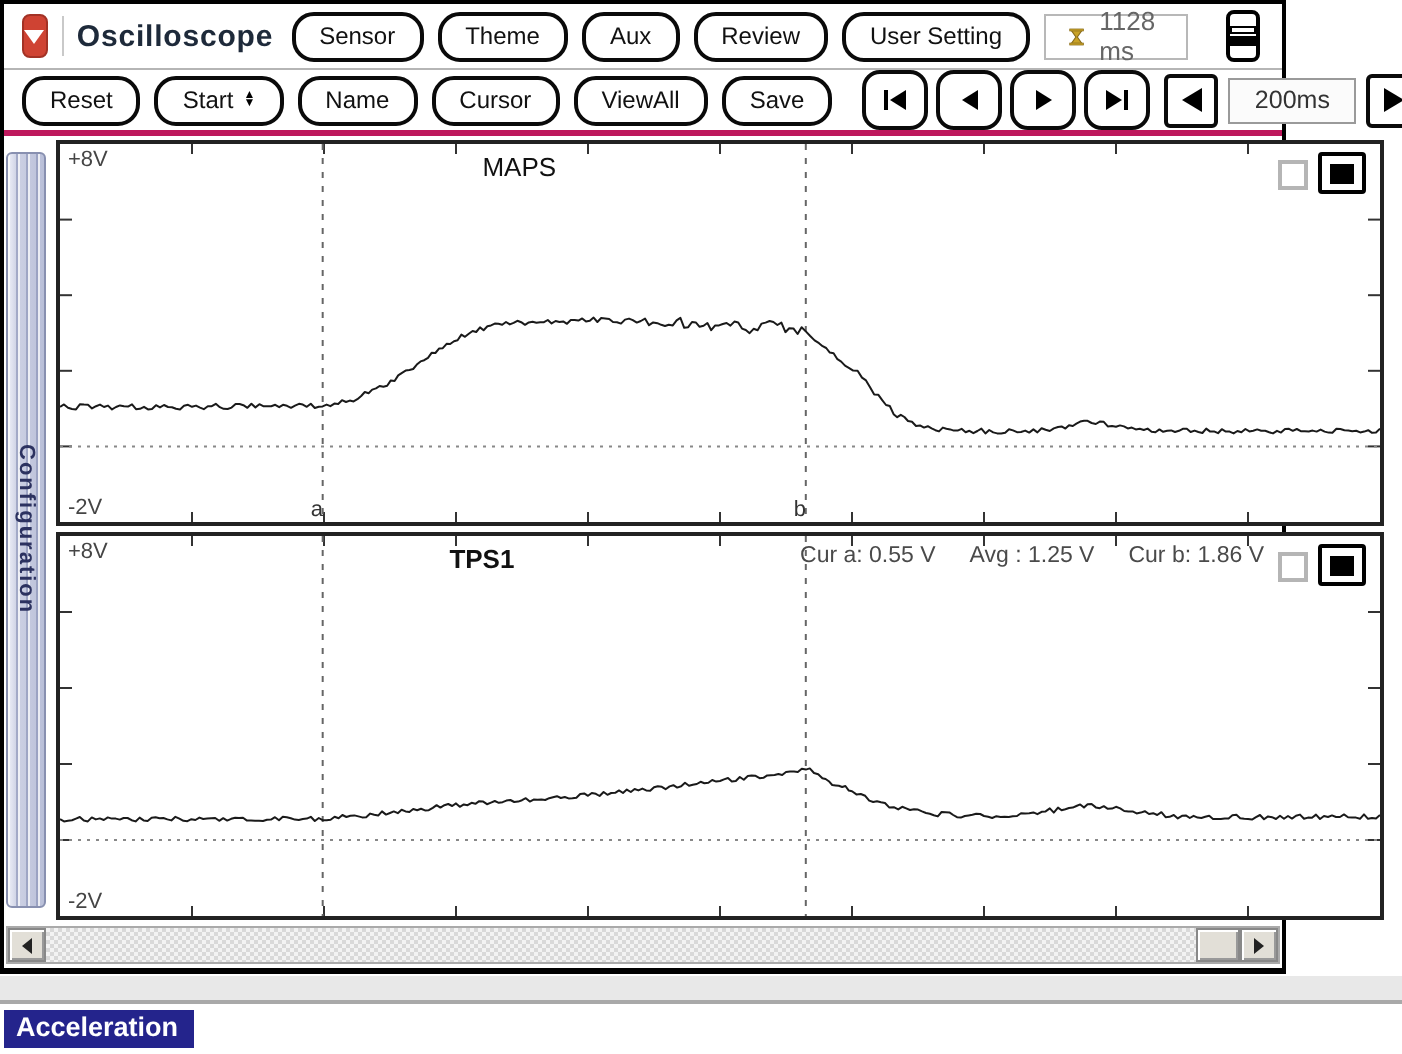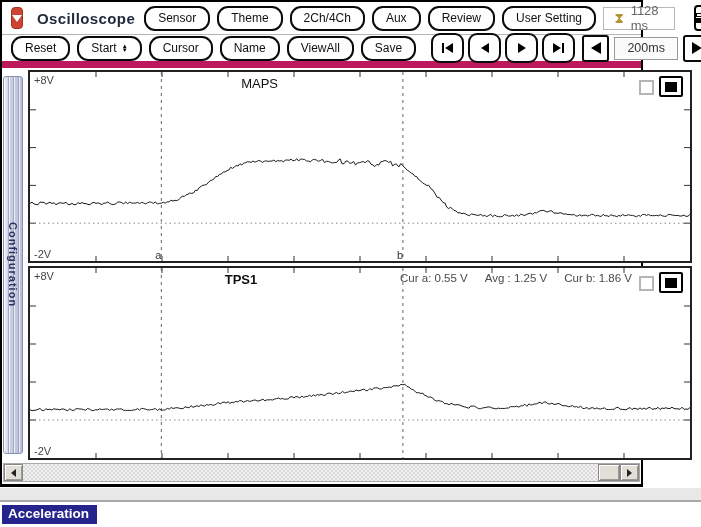--- a/index.html
+++ b/index.html
@@ -3,21 +3,21 @@
 <meta charset="utf-8">
 <style>
   html,body{margin:0;padding:0;background:#fff;}
   body{width:701px;height:527px;position:relative;overflow:hidden;
        font-family:"Liberation Sans","DejaVu Sans",sans-serif;color:#111;}
   .window{position:absolute;left:0;top:0;width:643px;height:487px;box-sizing:border-box;
           border:2px solid #000;border-bottom:3px solid #000;background:#fff;}
   
   .row{display:flex;align-items:center;gap:7px;box-sizing:border-box;padding:0 9px;}
   .row1{height:33px;border-bottom:1px solid #b5b5b5;}
-  .row2{height:33px;border-bottom:7px solid #be185d;}
+  .row2{height:33px;border-bottom:3px solid #be185d;}
   .app-icon{width:21px;height:20px;background:#cf4333;border-radius:4px;border:1px solid #a33225;
             display:flex;align-items:center;justify-content:center;}
   .app-icon .tri{width:0;height:0;border-left:5px solid transparent;border-right:5px solid transparent;
                  border-top:7px solid #fff;}
   .vdiv{width:1px;height:20px;background:#c9c9c9;}
   .app-title{font-size:15px;font-weight:bold;color:#1e2a3a;letter-spacing:.4px;margin-right:2px;}
   .btn{display:inline-flex;align-items:center;justify-content:center;height:25px;padding:0 12px;
        border:2px solid #0a0a0a;border-radius:11px;background:#fff;font-size:12px;color:#111;
        white-space:nowrap;cursor:pointer;}
   .spinner{display:flex;flex-direction:column;margin-left:5px;line-height:4px;font-size:6px;color:#000;}
@@ -88,21 +88,20 @@
 <div class="window">
 
   <div class="row row1">
     <div class="app-icon">
         <div class="tri"></div>
       </div>
     <div class="vdiv"></div>
     <div class="app-title">Oscilloscope</div>
     <button class="btn">Sensor</button>
     <button class="btn">Theme</button>
-    <button class="btn">2Ch/4Ch</button>
     <button class="btn">Aux</button>
     <button class="btn">Review</button>
     <button class="btn">User Setting</button>
     <div class="time-box">
       <svg width="13" height="13" viewBox="0 0 12 12">
         <path d="M2 1h8L6.5 6 10 11H2l3.5-5z" fill="#c9a227" stroke="#8a6d1d" stroke-width="0.8"></path>
         <rect x="1.2" y="0.4" width="9.6" height="1.4" fill="#c9a227" stroke="#8a6d1d" stroke-width="0.5"></rect>
         <rect x="1.2" y="10.2" width="9.6" height="1.4" fill="#c9a227" stroke="#8a6d1d" stroke-width="0.5"></rect>
       </svg>
       <span>1128 ms</span>
@@ -115,22 +114,22 @@
 
   <div class="row row2">
     <button class="btn">Reset</button>
     <button class="btn">
       <span>Start</span>
       <span class="spinner">
           <span>▲</span>
           <span>▼</span>
         </span>
     </button>
+    <button class="btn">Name</button>
     <button class="btn">Cursor</button>
-    <button class="btn">Name</button>
     <button class="btn">ViewAll</button>
     <button class="btn">Save</button>
     <div class="transport">
       <div class="tbtn">
           <div class="bar-v"></div>
           <div class="tri-l"></div>
         </div>
       <div class="tbtn">
           <div class="tri-l"></div>
         </div>

